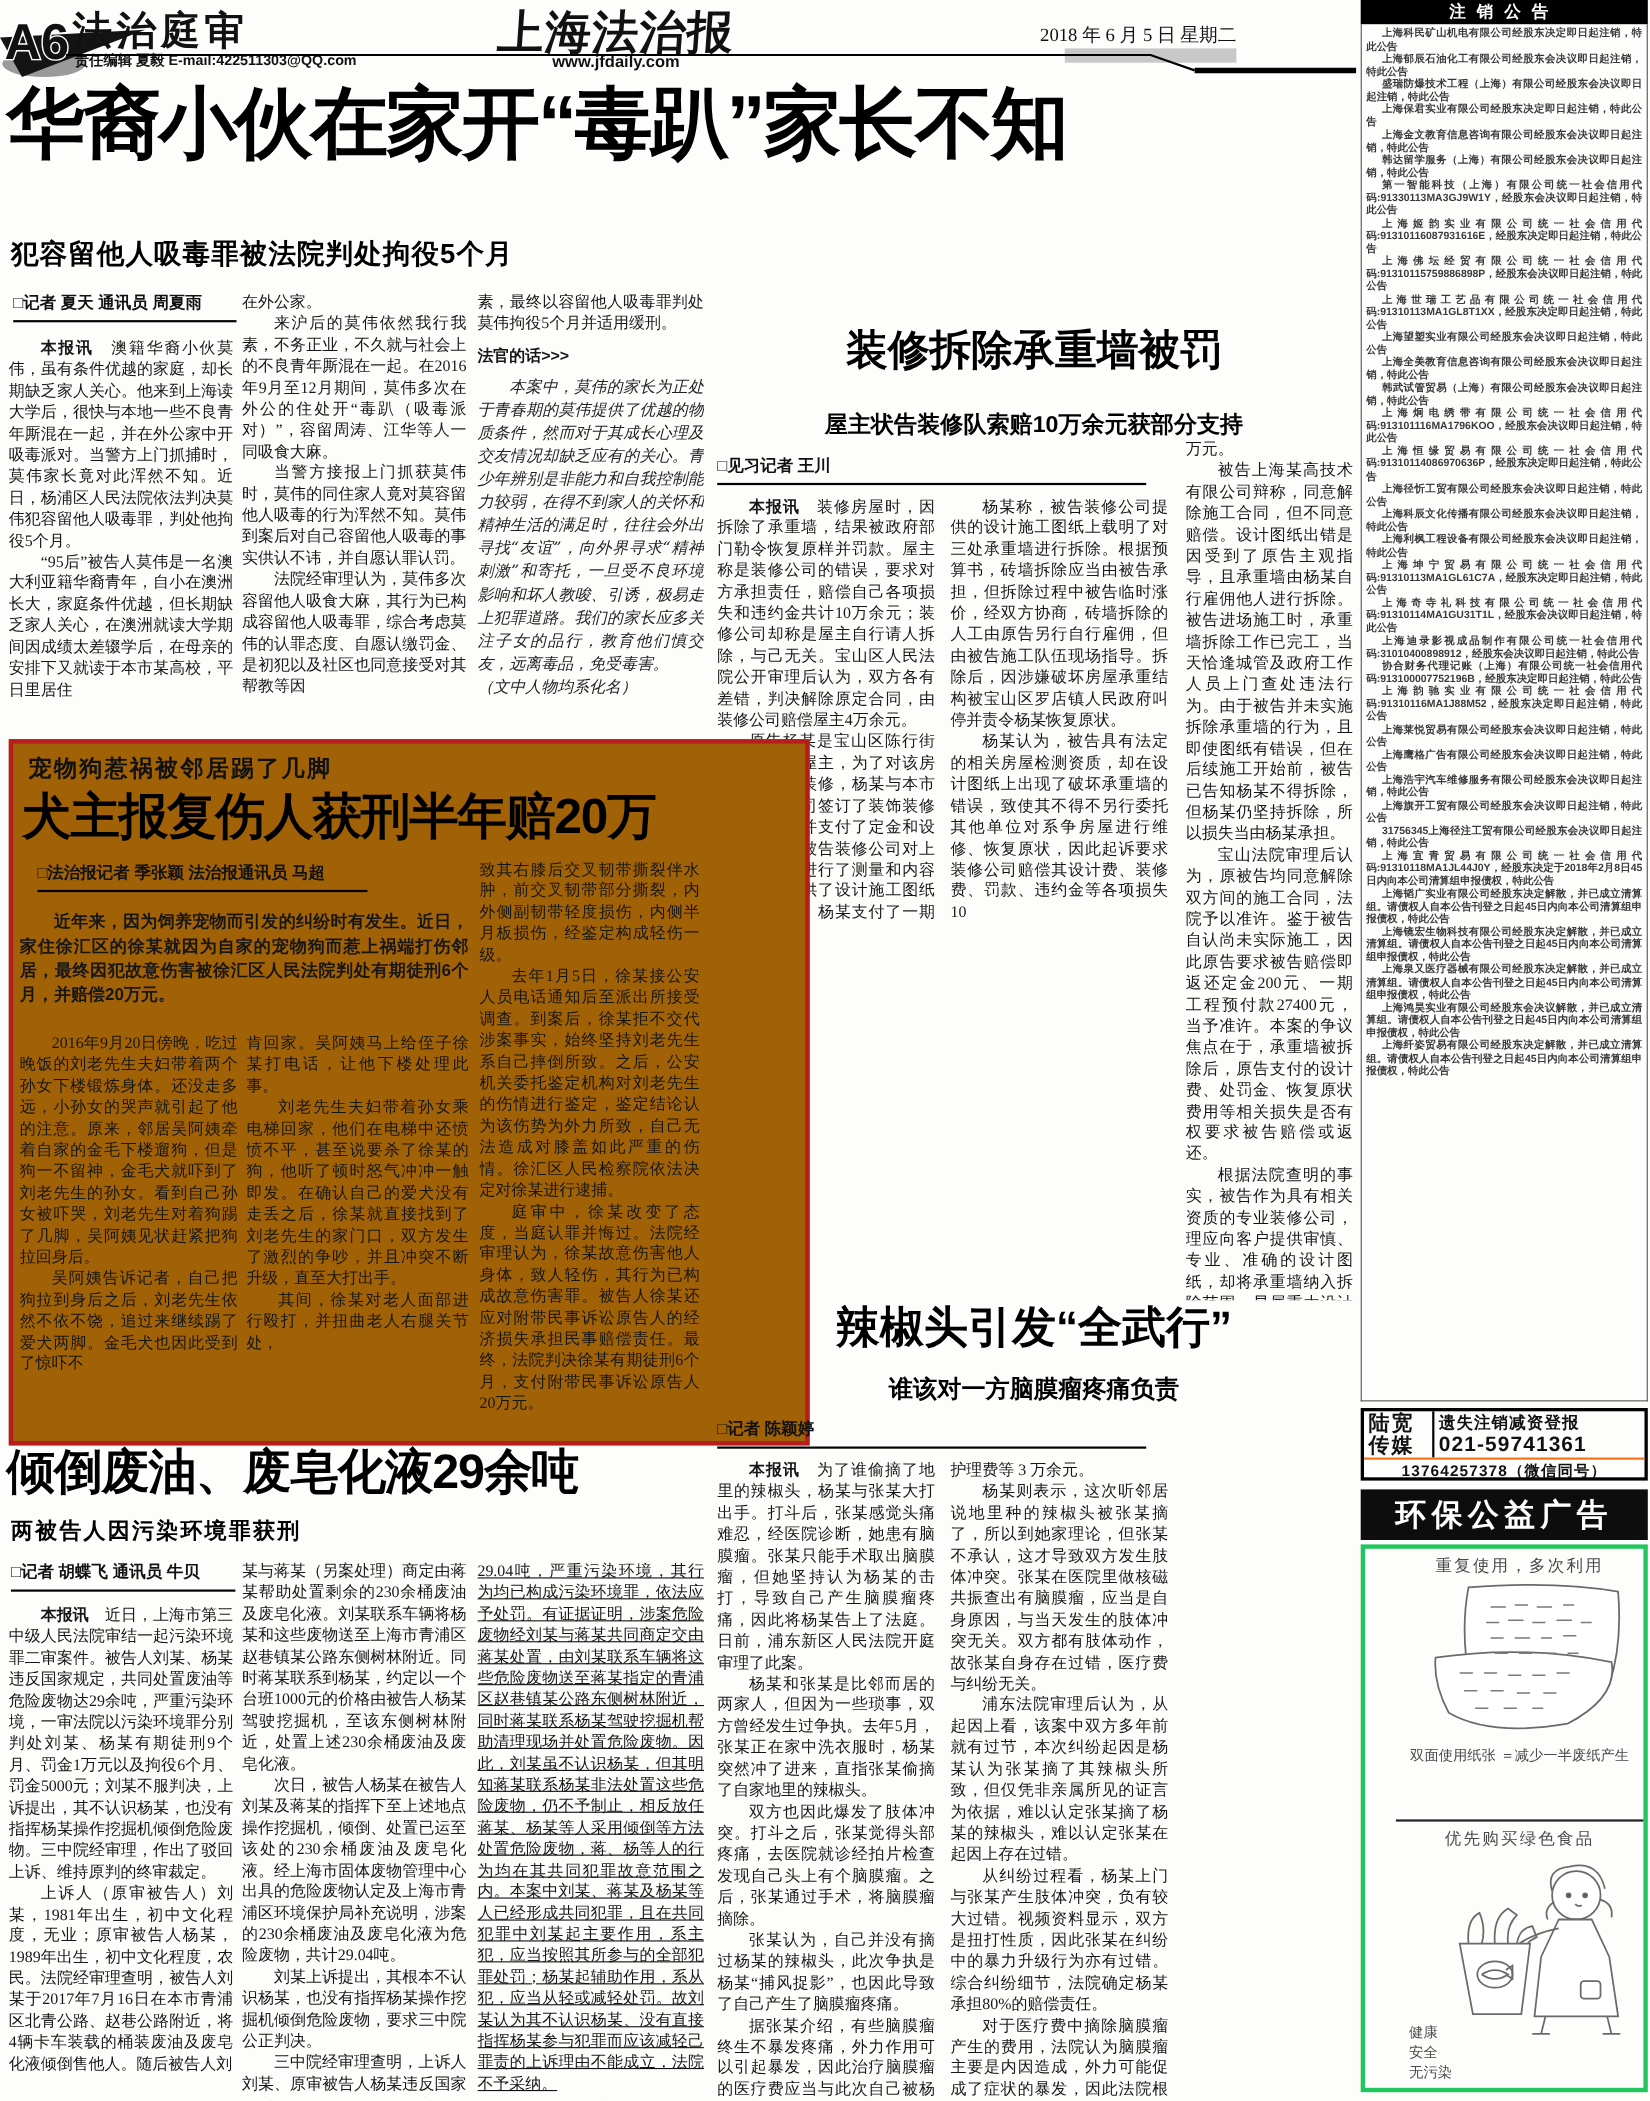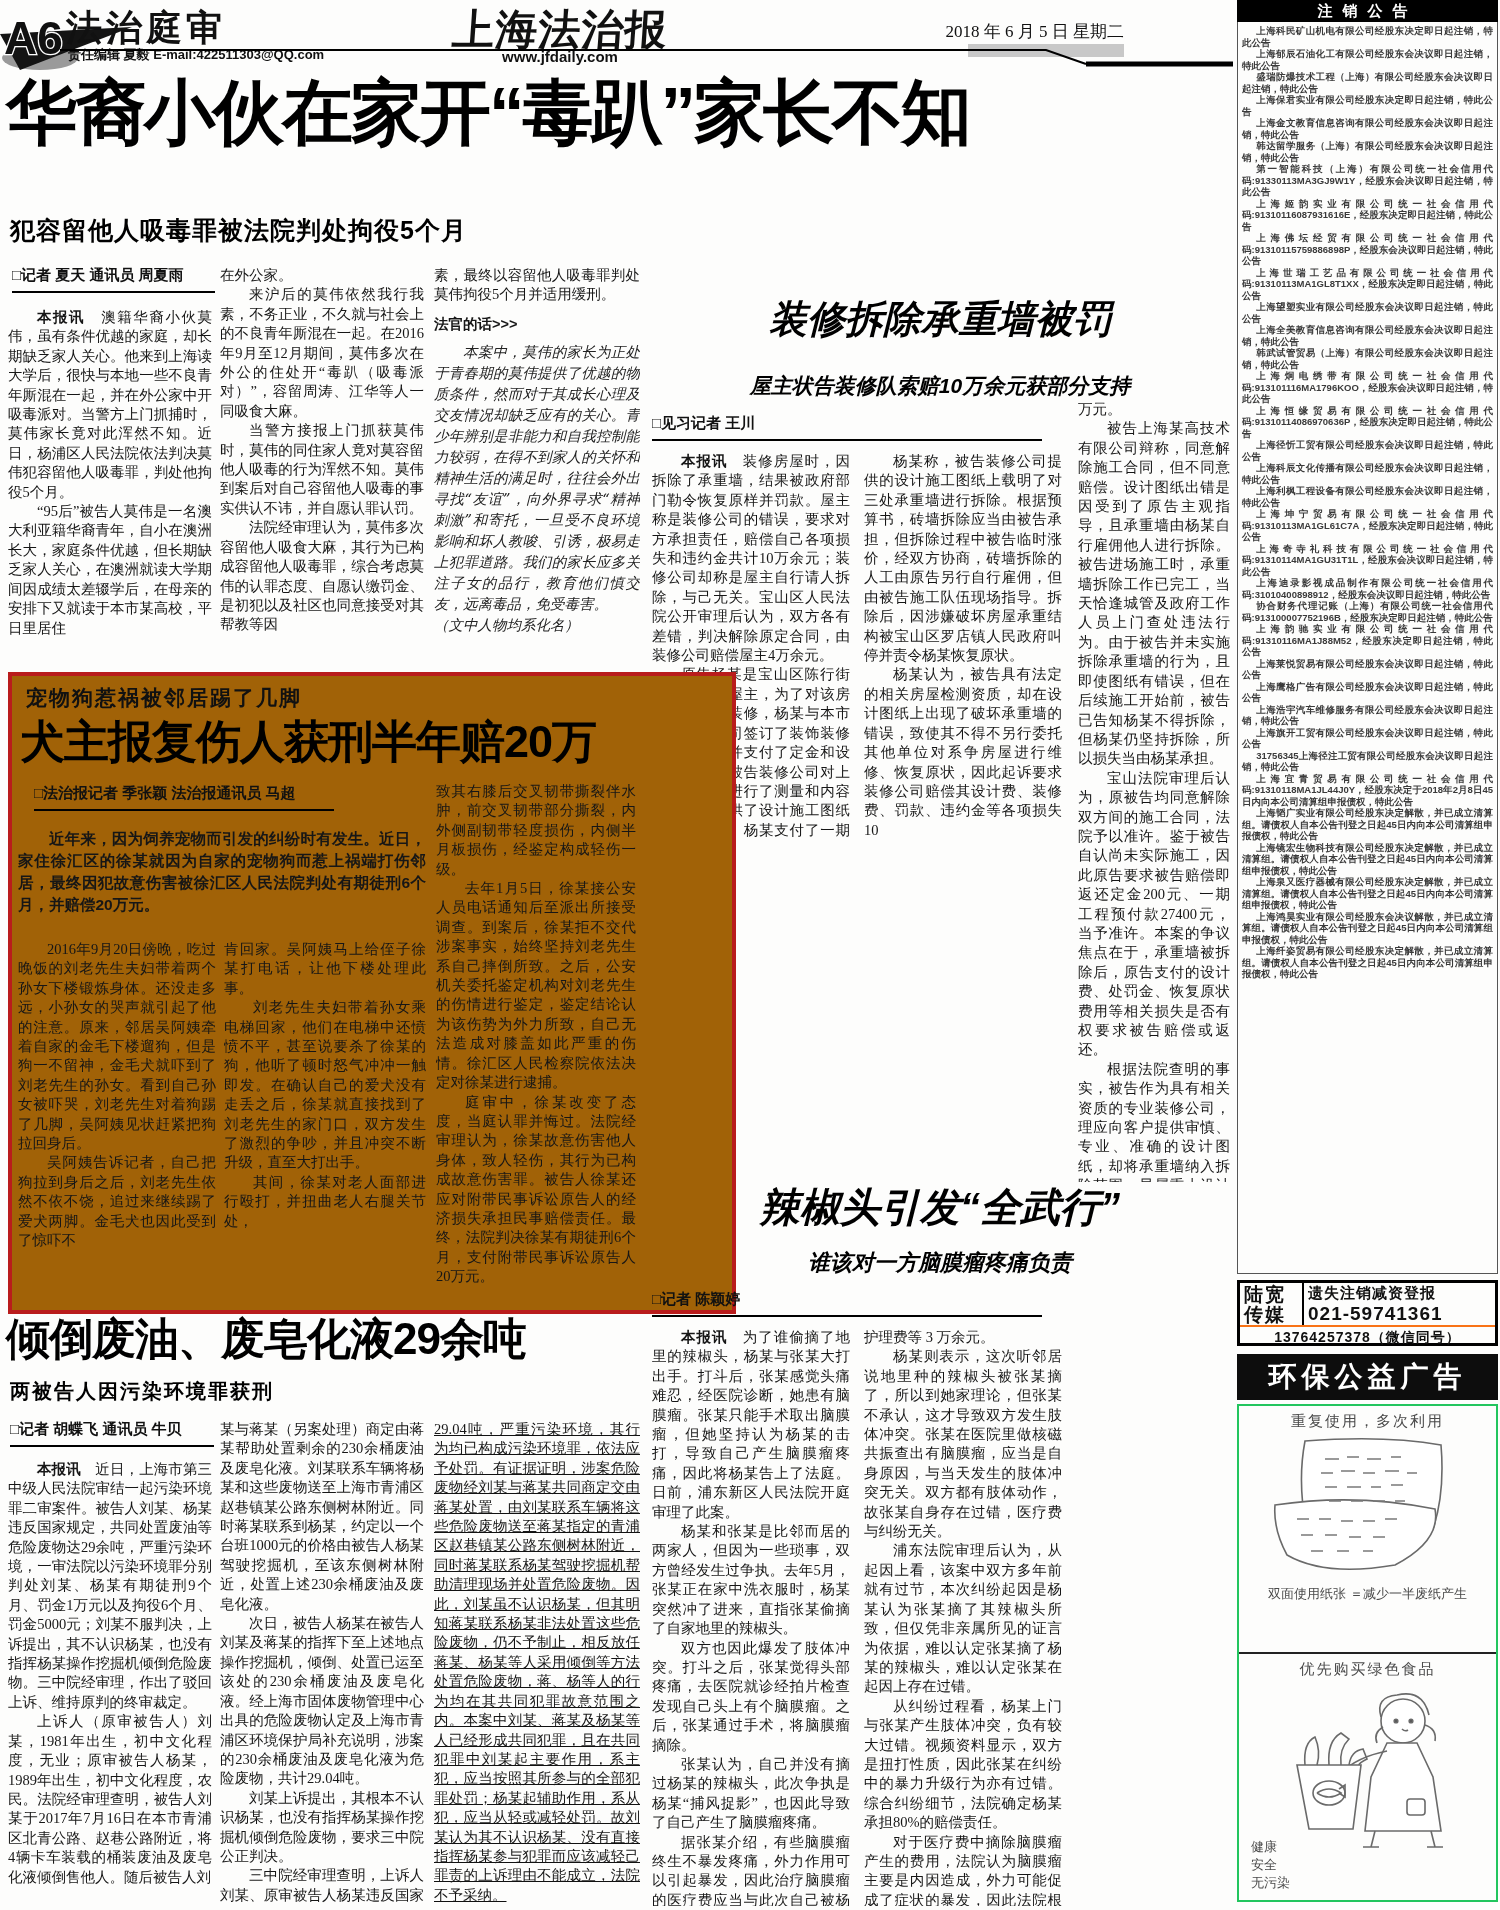--- a/index.html
+++ b/index.html
@@ -26,21 +26,21 @@
   .byline { font-family:"Liberation Sans",sans-serif; font-weight:bold; font-size:15px;
             border-bottom:2px solid #000; padding-bottom:6px; }
   .body-col { overflow:hidden; }
   .body-col p { font-size:14.5px; line-height:19.4px; text-align:justify; text-indent:2em; color:#161616; }
   .body-col p.noindent { text-indent:0; }
   .body-col p b { font-family:"Liberation Sans",sans-serif; }
   .kaiti p { font-style:italic; font-family:"DejaVu Serif",serif; color:#222; line-height:21px; }
   .judge-head { font-family:"Liberation Sans",sans-serif; font-weight:900; font-size:17px; margin:10px 0 8px; text-indent:0 !important; font-style:normal !important;}
   .sign { text-align:right; text-indent:0 !important; }
   .lead-bold p { font-family:"Liberation Sans",sans-serif; font-weight:bold; font-size:15.5px; line-height:22px; }
-  .centered { text-align:center; white-space:normal;font-style:italic; }
+  .centered { text-align:center; white-space:normal; }
   
   #a1-headline { left:6px; top:76px; width:1120px; font-size:71px; letter-spacing:-2px; }
   #a1-subhead  { left:10px; top:214px; font-size:25px; letter-spacing:1px; }
   #a1-byline   { left:12px; top:266px; width:203px; }
   #a1-col1 { left:8px;  top:308px; width:204px; height:352px; }
   #a1-col2 { left:220px; top:266px; width:204px; height:396px; }
   #a1-col3 { left:434px; top:266px; width:206px; height:396px; }
   
   #a2-headline { left:650px; top:300px; width:580px; font-size:38px; text-align:center; }
   #a2-subhead  { left:650px; top:372px; width:580px; font-size:21px; text-align:center; }
@@ -83,21 +83,21 @@
   #ad-brand { grid-row:1; grid-column:1; font-size:19px; font-weight:900; line-height:20px;
               padding:2px 4px; border-right:2px solid #000; letter-spacing:2px;}
   #ad-svc  { grid-row:1; grid-column:2; padding:1px 4px; }
   #ad-svc .l1 { font-size:15px; font-weight:900; letter-spacing:1px; }
   #ad-svc .l2 { font-size:19px; font-weight:900; letter-spacing:1px; }
   #ad-phone2 { grid-row:2; grid-column:1 / span 2; border-top:2px solid #f97316; font-size:14px;
                font-weight:900; text-align:center; line-height:20px; letter-spacing:1px;}
   #eco-hdr { margin-top:8px; background:#0d0d0d; color:#fff; text-align:center; height:46px;
              line-height:46px; font-size:28px; font-weight:900; letter-spacing:5px;
              font-family:"Liberation Sans",sans-serif;}
-  #eco-box { border:2px solid #22c55e; margin-top:4px; height:498px; }
+  #eco-box { border:4px solid #22c55e; margin-top:4px; height:498px;padding-left:28px; }
   .eco-panel { position:relative; height:248px; border-bottom:2px solid #222; padding:6px; }
   .eco-panel:last-child { border-bottom:none; }
   .eco-cap { font-family:"DejaVu Sans",sans-serif; color:#4a4a4a; text-align:center; font-size:15px; letter-spacing:2px;}
   .eco-cap2 { font-family:"DejaVu Sans",sans-serif; color:#4a4a4a; font-size:13px; }
   .eco-labels { position:absolute; left:12px; bottom:10px; font-family:"DejaVu Sans",sans-serif;
                 color:#4a4a4a; font-size:13px; line-height:18px; }
   svg { display:block; }
 </style>
 </head>
 <body>

